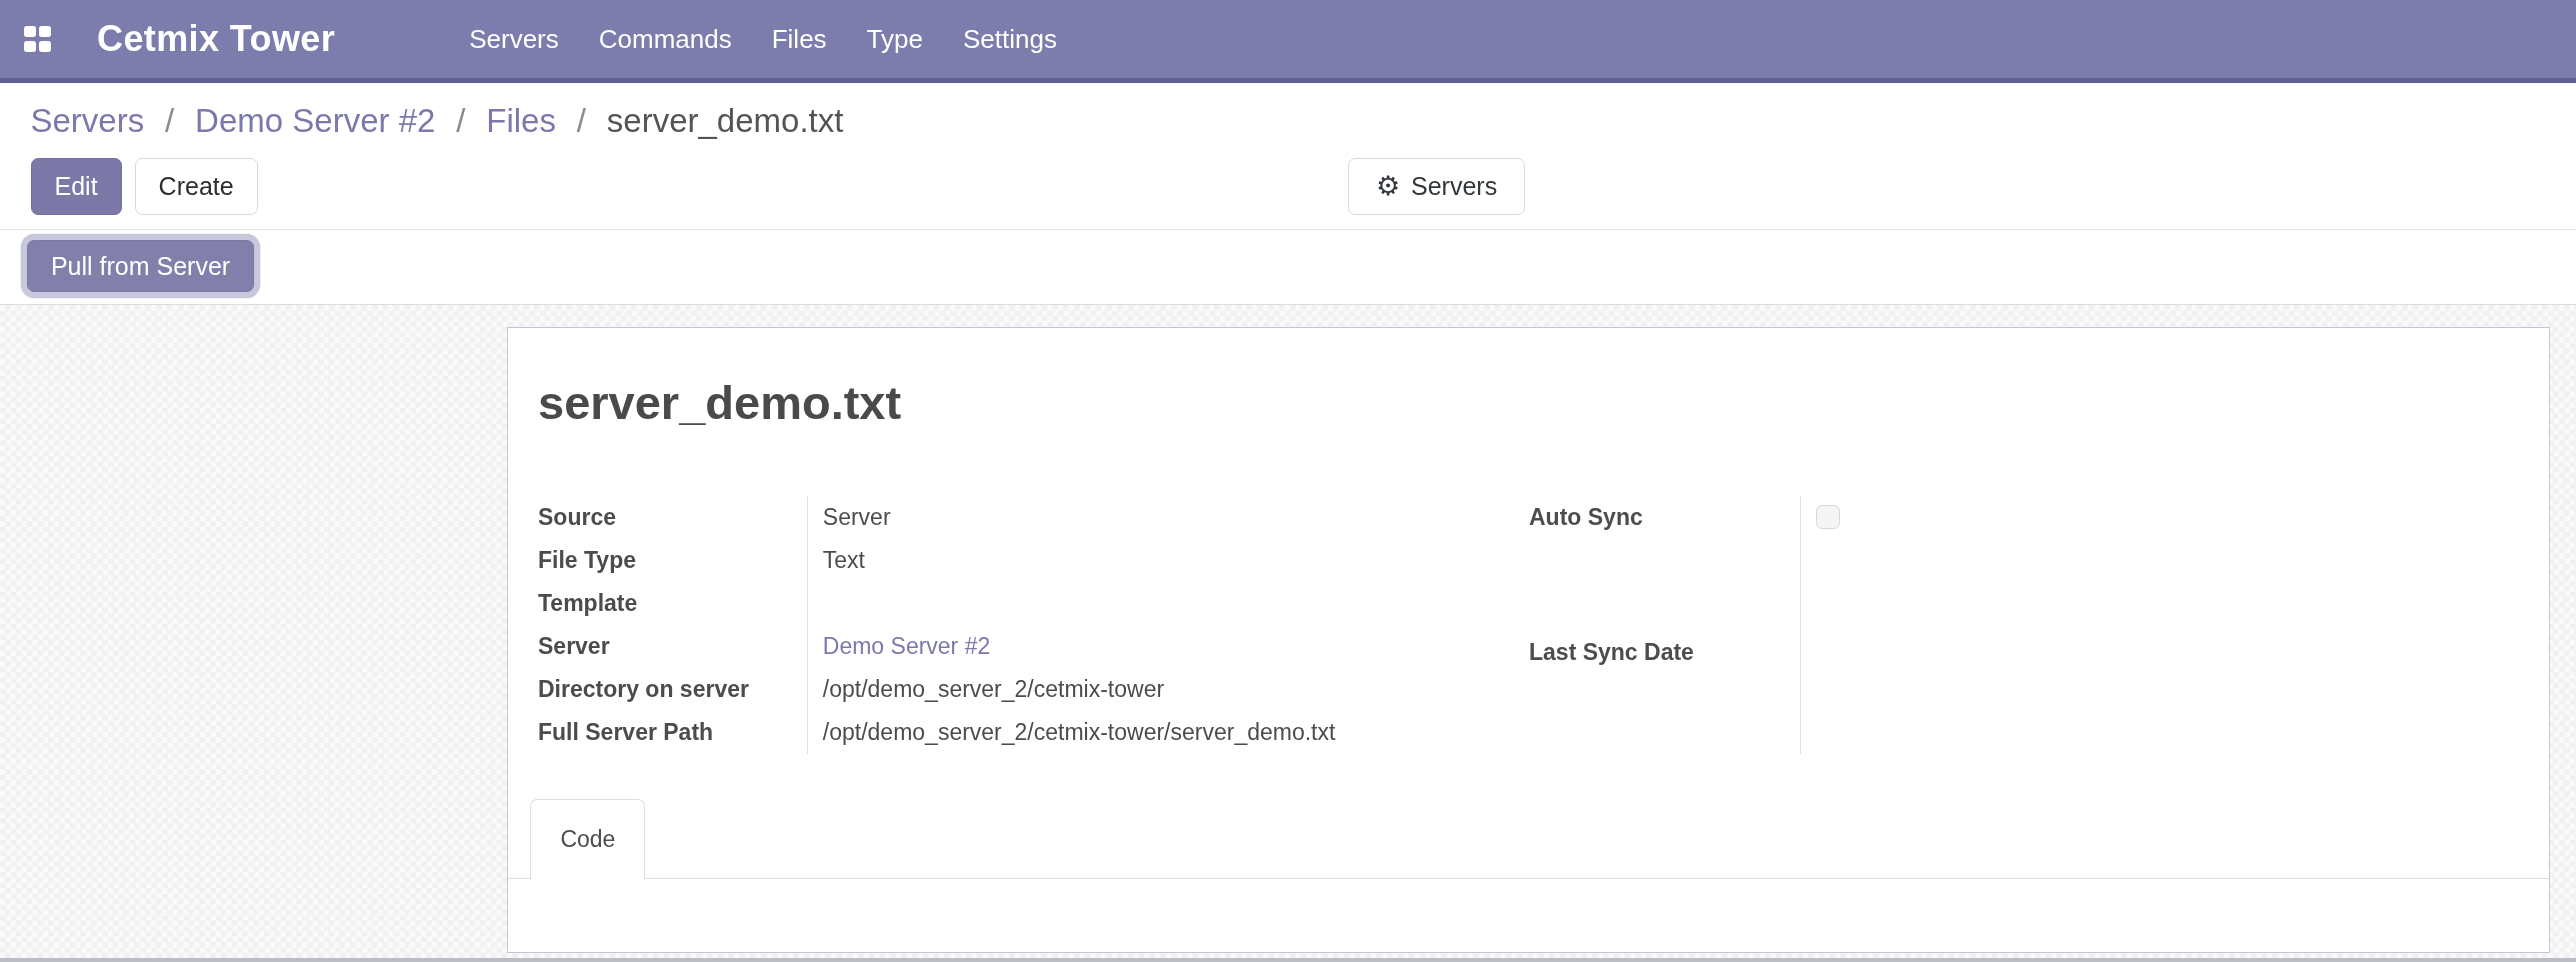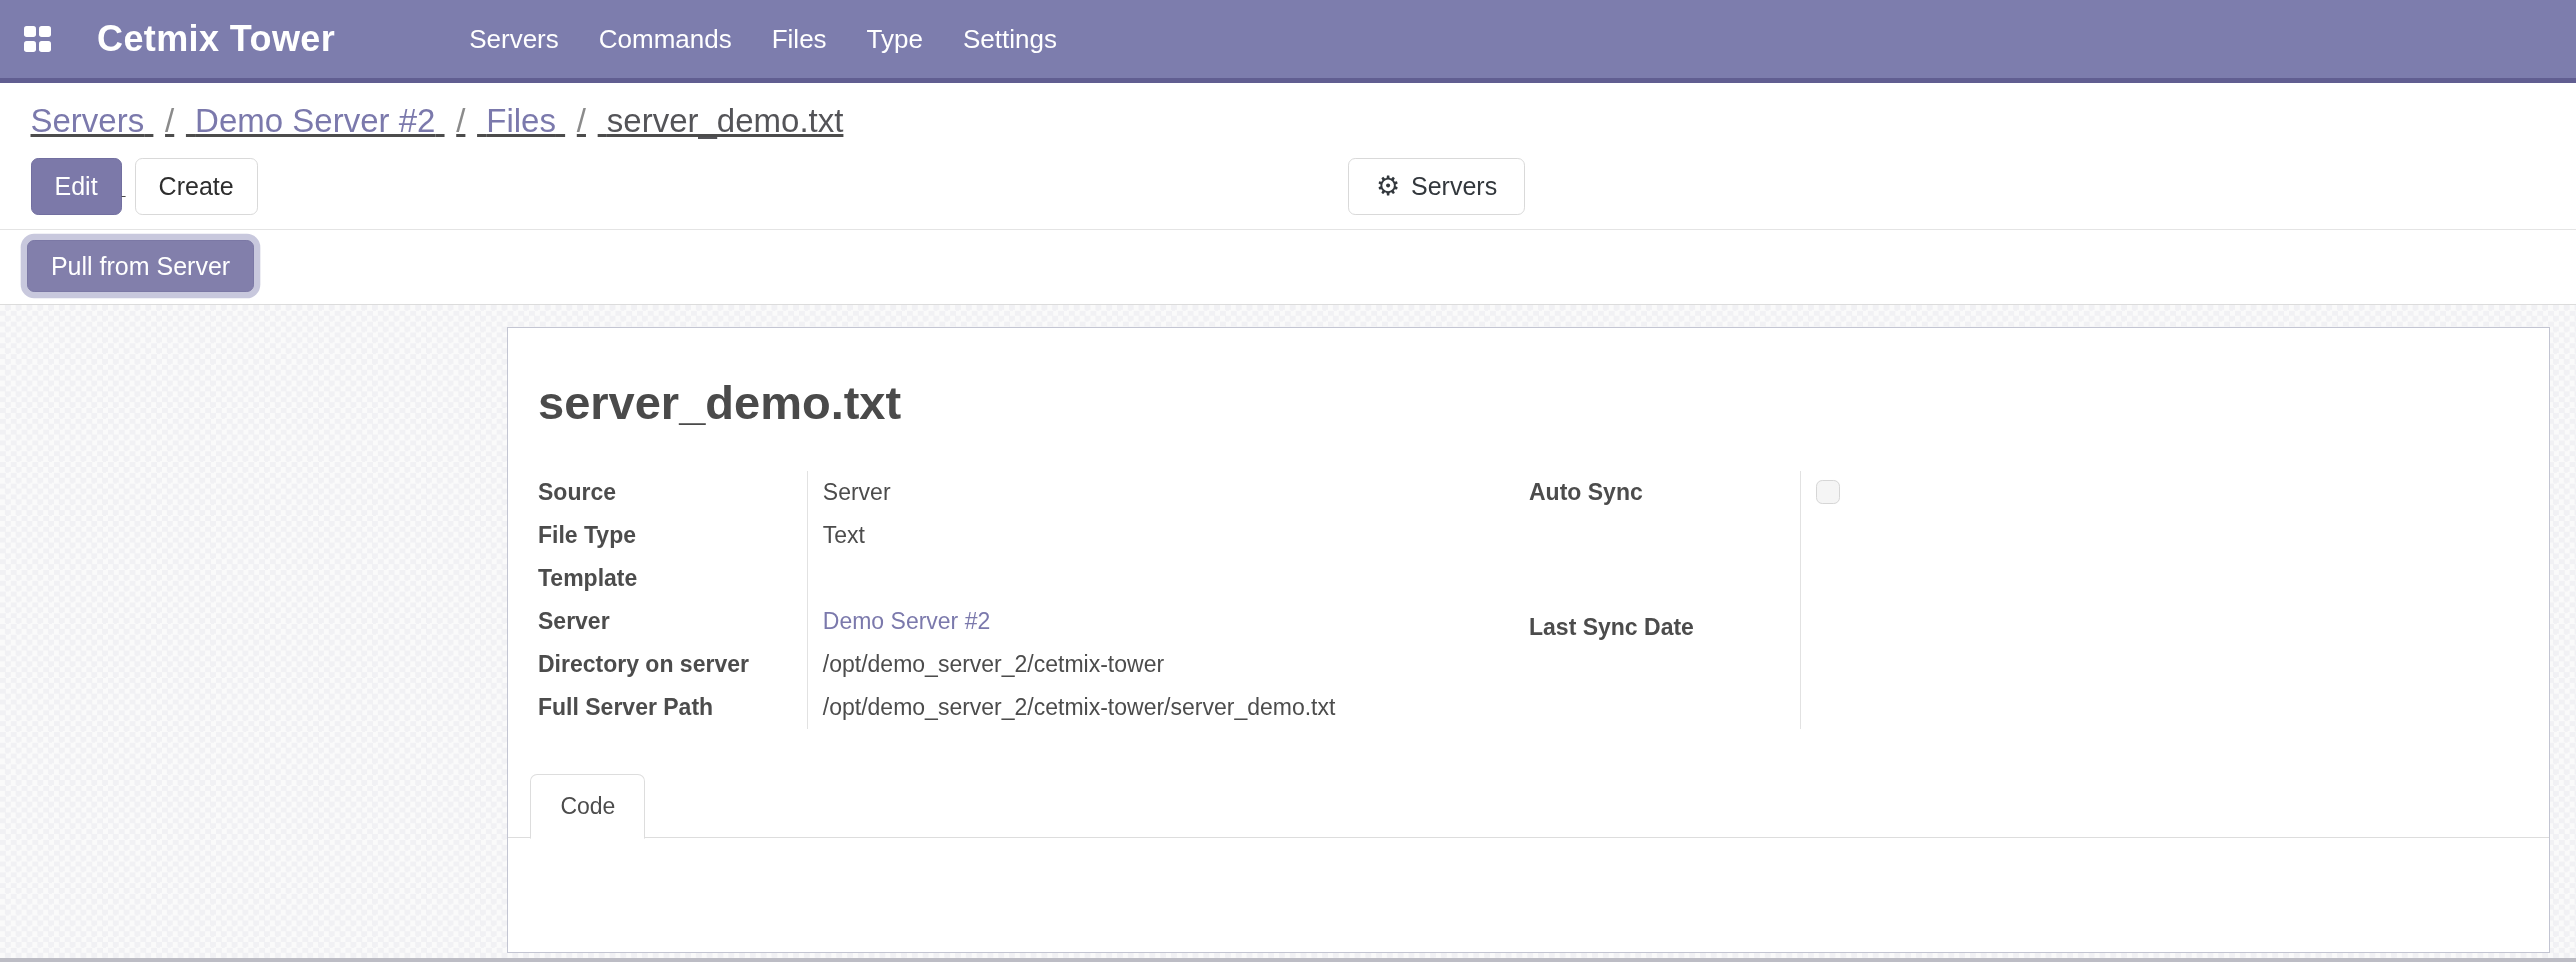--- a/index.html
+++ b/index.html
@@ -22,21 +22,21 @@
     gap:8px;
   }
   .apps-icon { margin-left:24px; width:27px; height:27px;
     display:grid; grid-template-columns:11.7px 11.7px; grid-template-rows:11.7px 11.7px; gap:3.6px; cursor:pointer; }
   .apps-icon span { background:#fff; border-radius:2.7px; }
   .brand { margin-left:38px; font-size:36px; font-weight:bold; letter-spacing:0.4px; cursor:pointer; }
   .nav-menu { display:flex; margin-left:106px; }
   .nav-item { padding:0 20px; font-size:26px; cursor:pointer; white-space:nowrap; }
 
   
-  .statusbar { background:#fff;text-decoration:underline; }
+  .statusbar { background:#fff; }
   .breadcrumb { padding:18px 30.5px 10.8px 30.5px; font-size:33px; line-height:39px; }
   .crumb-link { color:#7b79ac; text-decoration:none; cursor:pointer; }
   .crumb-sep { color:#8b8b8b; margin:0 11.7px; }
   .crumb-current { color:#545458; }
 
   .btn-row { position:relative; padding:7.2px 30.5px 14.4px 30.5px; border-bottom:1.8px solid #e4e4e4; }
   .btn {
     display:inline-flex; align-items:center; justify-content:center;
     height:57px; font-size:25px; border-radius:7.2px; cursor:pointer;
     font-family:"Liberation Sans", sans-serif;
@@ -64,21 +64,21 @@
   }
   .sheet {
     width:2043px; height:626px;
     margin:21.5px 0 0 507px;
     background:#fff;
     border:1.8px solid #c3c5d2;
   }
   .sheet-title { padding:47px 0 0 30px; font-size:47px; font-weight:bold; color:#4a4a4a; }
 
   .field-groups { display:flex; margin-top:41px; padding-left:30px; }
-  .group { display:table; border-collapse:collapse; }
+  .group { display:table; border-collapse:collapse;margin-top:25px; }
   .group-left  { width:991px; }
   .group-right { width:898px; }
   .frow { display:table-row; }
   .flabel {
     display:table-cell; font-size:23px; font-weight:bold; color:#4c4c4c;
     padding:8px 18px 8px 0; vertical-align:top; line-height:27px;
   }
   .group-left  .flabel { width:269px; }
   .group-right .flabel { width:271px; }
   .fvalue {
@@ -93,21 +93,21 @@
     background:#f5f5f5; display:inline-block; cursor:pointer; margin-top:1.8px;
   }
   .tag-pill {
     display:inline-block; border:2.7px solid #8d8d8d; border-radius:18px;
     padding:0 16px; font-size:21.5px; line-height:25px; color:#8a8a8a; background:#fff;
     white-space:nowrap;
   }
 
   .notebook { margin-top:45px; border-bottom:1.8px solid #dddddd; padding-left:22.4px; }
   .tab {
-    display:inline-block; padding:18px 29px; font-size:23px; color:#4c4c4c;
+    display:inline-block; padding:26px 29px; font-size:23px; color:#4c4c4c;
     background:#fff; border:1.8px solid #dddddd; border-bottom:1.8px solid #ffffff;
     border-radius:7.2px 7.2px 0 0; margin-bottom:-1.8px; cursor:pointer;
   }
 
   .bottom-edge { position:absolute; left:0; bottom:0; width:100%; height:3.6px; background:#bcbcc4; }
 </style>
 </head>
 <body>
 
 <div class="navbar">

